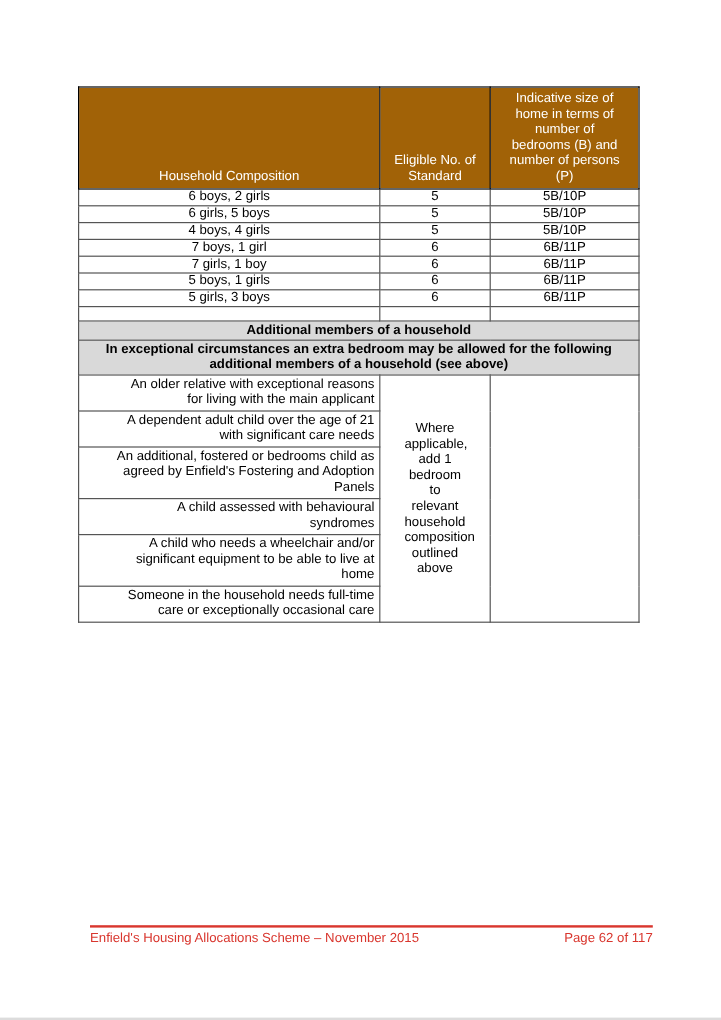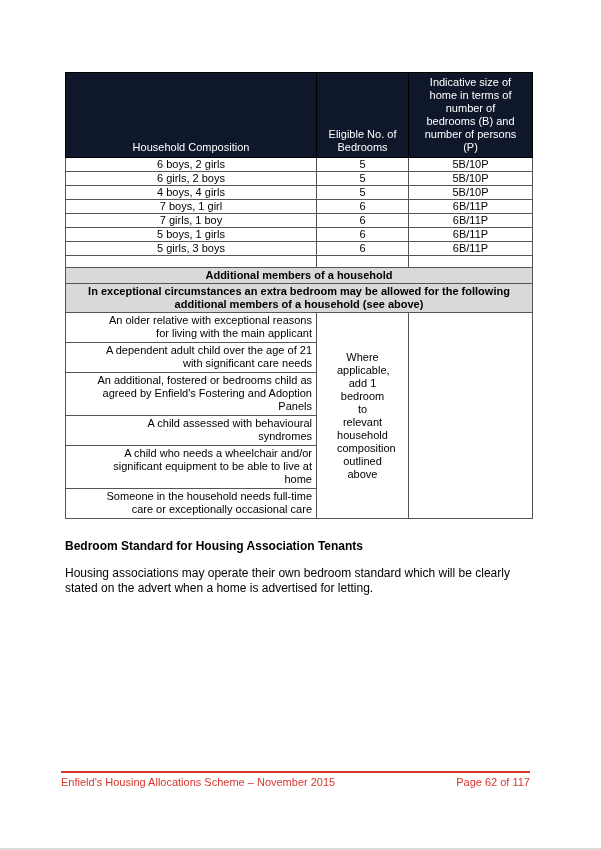--- a/index.html
+++ b/index.html
@@ -33,21 +33,21 @@
   }
   .bedroom-table col.c1 { width:251px; }
   .bedroom-table col.c2 { width:92px; }
   .bedroom-table col.c3 { width:124px; }
   .bedroom-table td, .bedroom-table th {
     border:1px solid #555555;
     overflow:hidden;
   }
   
   .bedroom-table th {
-    background:#0f172a;
+    background:#a16207;
     color:#ffffff;
     font-weight:normal;
     vertical-align:bottom;
     border-color:#000000;
     height:76px;
     padding:3px 4px;
   }
   th.hdr-comp { text-align:center; }
   th.hdr-bed  { text-align:center; }
   th.hdr-size { text-align:center; padding:3px 2px; }
@@ -88,21 +88,21 @@
     font-size:12px; font-weight:bold;
   }
   .body-paragraph {
     position:absolute; left:65px; top:566px;
     width:472px;
     font-size:12px; line-height:15px;
   }
 
   
   .footer {
-    position:absolute; left:61px; top:771px;
+    position:absolute; left:75px; top:771px;
     width:469px;
     border-top:2px solid #d9362e;
     padding-top:3px;
     display:flex;
     justify-content:space-between;
     font-size:11px;
     color:#d9362e;
   }
 </style>
 </head>
@@ -113,31 +113,31 @@
   <table class="bedroom-table">
     <colgroup>
         <col class="c1">
         <col class="c2">
         <col class="c3">
       </colgroup>
 
     <tbody>
         <tr>
       <th class="hdr-comp">Household Composition</th>
-      <th class="hdr-bed">Eligible No. of Bedrooms</th>
+      <th class="hdr-bed">Eligible No. of Standard</th>
       <th class="hdr-size"><span class="wrapbox">Indicative size of home in terms of number of bedrooms (B) and number of persons (P)</span></th>
     </tr>
 
     <tr class="data-row">
       <td class="cell-comp">6 boys, 2 girls</td>
       <td class="cell-bed">5</td>
       <td class="cell-size">5B/10P</td>
     </tr>
     <tr class="data-row">
-      <td class="cell-comp">6 girls, 2 boys</td>
+      <td class="cell-comp">6 girls, 5 boys</td>
       <td class="cell-bed">5</td>
       <td class="cell-size">5B/10P</td>
     </tr>
     <tr class="data-row">
       <td class="cell-comp">4 boys, 4 girls</td>
       <td class="cell-bed">5</td>
       <td class="cell-size">5B/10P</td>
     </tr>
     <tr class="data-row">
       <td class="cell-comp">7 boys, 1 girl</td>
@@ -189,23 +189,21 @@
     </tr>
     <tr>
       <td class="member"><span class="wrapbox">A child who needs a wheelchair and/or significant equipment to be able to live at home</span></td>
     </tr>
     <tr>
       <td class="member"><span class="wrapbox">Someone in the household needs full-time care or exceptionally occasional care</span></td>
     </tr>
   </tbody>
     </table>
 
-  <div class="sub-heading">Bedroom Standard for Housing Association Tenants</div>
-
-  <div class="body-paragraph">Housing associations may operate their own bedroom standard which will be clearly stated on the advert when a home is advertised for letting.</div>
+
 
   <div class="footer">
     <span>Enfield's Housing Allocations Scheme – November 2015</span>
     <span>Page 62 of 117</span>
   </div>
 
   <div class="page-bottom-edge"></div>
 </div>
 
 </body></html>

